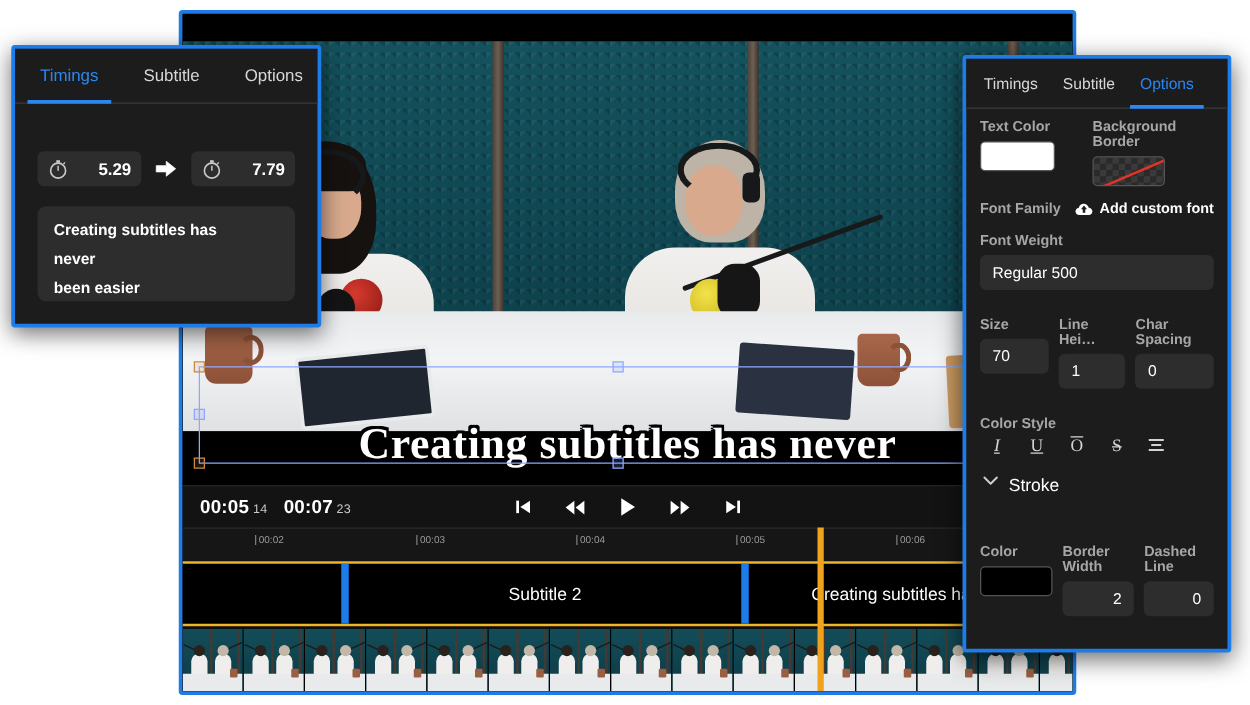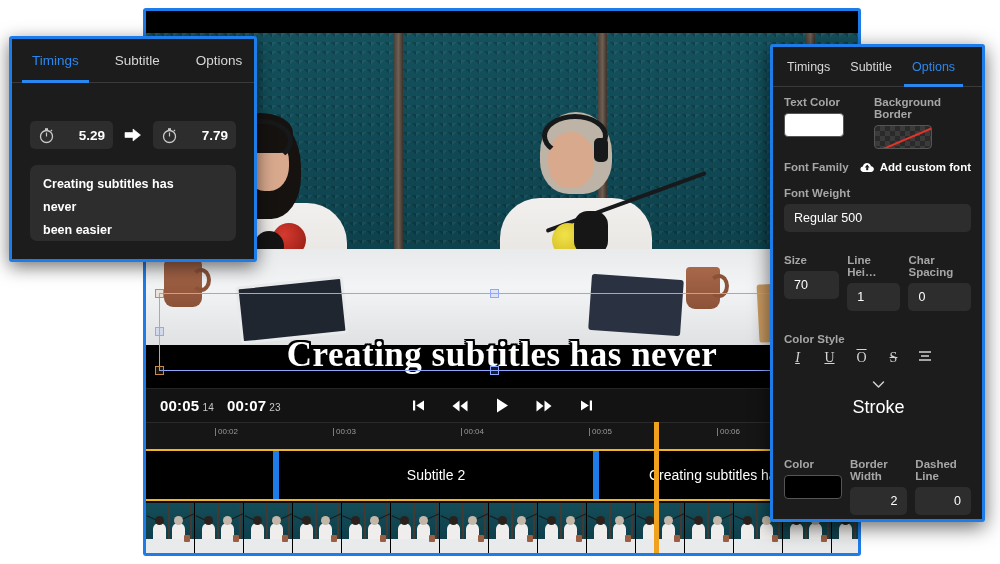--- a/index.html
+++ b/index.html
@@ -351,24 +351,23 @@
   }
   .style-icons {
     display: flex; gap: 17px; padding-left: 6px; margin-top: 4px;
   }
   .style-icon {
     color: #d4d4d4; font-size: 14px;
     width: 15px; text-align: center; cursor: pointer;
     font-family: "Liberation Serif", serif;
   }
   .section-head {
-    display: flex; align-items: center; gap: 8px;
-    color: #fff; font-size: 18px; margin: 14px 0 10px 2px;
+    display: flex; align-items: flex-start; gap: 8px;
+    color: #fff; font-size: 14px; margin: 14px 0 10px 2px;
     cursor: pointer;
-    flex-direction: column;
   }
   .chev { color: #cfcfcf; font-size: 11px; }
   #stroke-color-sw {
     width: 58px; height: 24px; background: #000;
     border: 1px solid #555; border-radius: 4px; cursor: pointer;
   }
   svg { display: block; }
 </style>
 </head>
 <body>
@@ -473,21 +472,21 @@
 
     <div id="zoom-level">105%</div>
     <div id="expand-btn">
       <svg width="14" height="14" viewBox="0 0 14 14">
         <path d="M1 4.5 V1 H4.5 M9.5 1 H13 V4.5 M13 9.5 V13 H9.5 M4.5 13 H1 V9.5" stroke="#dcdcdc" stroke-width="1.4" fill="none"></path>
       </svg>
     </div>
   </div>
 
   <div id="ruler">
-    <div class="tick" style="left:72px">00:02</div>
+    <div class="tick" style="left:61px">00:02</div>
     <div class="tick" style="left:190px">00:03</div>
     <div class="tick" style="left:318px">00:04</div>
     <div class="tick" style="left:446px">00:05</div>
     <div class="tick" style="left:574px">00:06</div>
   </div>
 
   <div id="sub-track">
     <div class="clip" style="left:0;width:130px;border-left:none;"></div>
     <div class="clip" style="left:130px;width:320px;">Subtitle 2</div>
     <div class="clip" style="left:450px;width:262px;border-right:none;justify-content:flex-start;padding-left:50px;">Creating subtitles has n</div>

